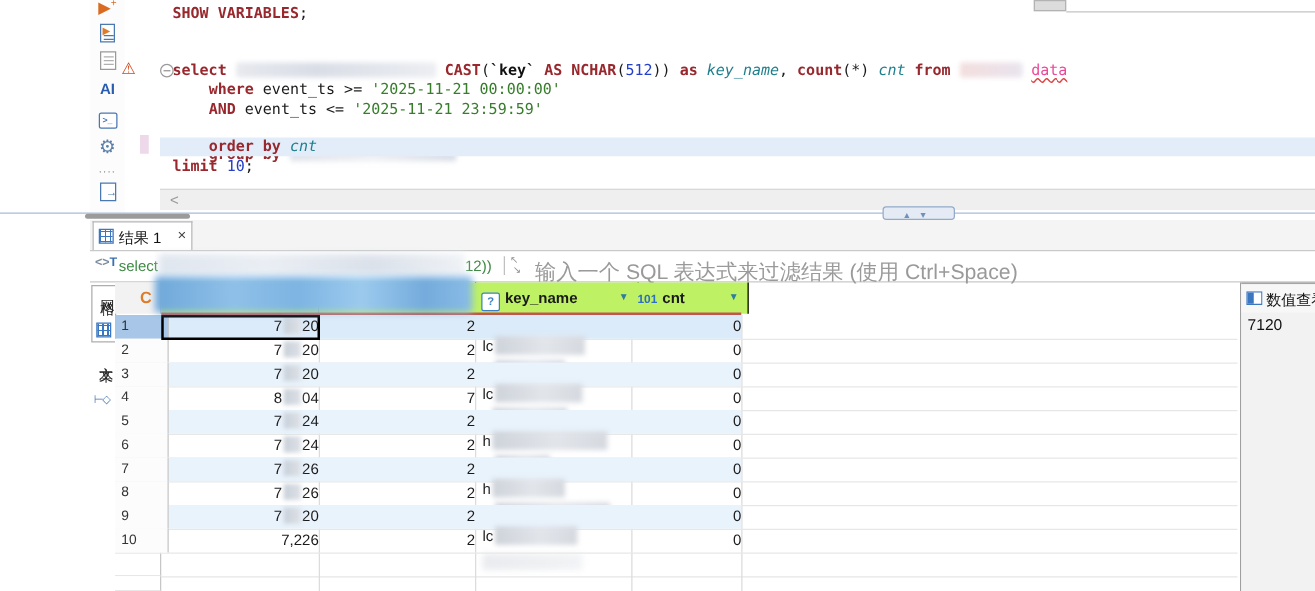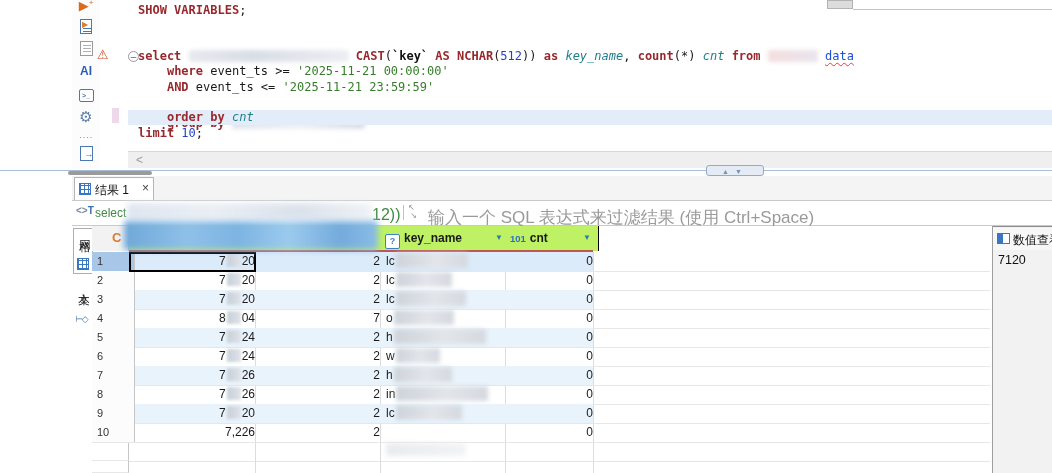--- a/index.html
+++ b/index.html
@@ -16,21 +16,21 @@
   #code-area{left:0;top:0;width:1052px;height:170px;}
   .code-line{position:absolute;left:138px;right:0;height:15px;line-height:15px;white-space:pre;
              font-family:"DejaVu Sans Mono","Liberation Mono",monospace;font-size:12px;}
   .code-line.current{background:#e2edf9;left:128px;padding-left:10px;}
   .kw{color:#98282d;font-weight:bold;}
   .pl{color:#1a1a1a;}
   .id{color:#111;font-weight:bold;}
   .num{color:#2540c8;}
   .str{color:#377d2c;}
   .alias{color:#1f7f8c;font-style:italic;}
-  .wavy{color:#1d4ed8;text-decoration:underline wavy #e04040 1px;text-underline-offset:2px;}
+  .wavy{color:#ec4899;text-decoration:underline wavy #e04040 1px;text-underline-offset:2px;}
   .blur{display:inline-block;height:12px;vertical-align:-2px;border-radius:2px;filter:blur(2px);}
   .sel-blur{width:160px;background:linear-gradient(90deg,#e7e9ee,#d9dde6 40%,#eceef2);}
   .from-blur{width:50px;background:linear-gradient(90deg,#f3dede,#e9e4ee);}
   .grp-blur{width:133px;background:linear-gradient(90deg,#dfe3ea,#eef0f3 50%,#d8dde6);}
   #fold-marker{left:128px;top:51px;width:11px;height:11px;border:1px solid #9a9a9a;border-radius:50%;
                background:#fff;color:#666;font-size:10px;line-height:9px;text-align:center;cursor:pointer;}
   #warning-icon{left:97px;top:47px;color:#cf4a1f;font-size:13px;}
   #ruler-marker{left:112px;top:108px;width:7px;height:15px;background:#eed9ea;}
   #ed-hscroll{left:128px;top:151px;right:0;height:17px;background:#efefef;border-top:1px solid #d8d8d8;}
   #ed-hscroll .chev{position:absolute;left:8px;top:1px;color:#9a9a9a;font-size:12px;}
@@ -53,21 +53,21 @@
   .grid-glyph{width:12px;height:12px;border:1px solid #3b76c0;background-color:#fff;
     background-image:repeating-linear-gradient(0deg,#3b76c0 0 1px,transparent 1px 4px),
                      repeating-linear-gradient(90deg,#3b76c0 0 1px,transparent 1px 4px);}
 
   
   #filterbar{left:72px;top:200px;width:980px;height:26px;background:#fff;border-top:1px solid #c9c9c9;
              border-bottom:1px solid #c9c9c9;}
   #filter-icon{left:76px;top:205px;width:18px;height:15px;font-size:10px;color:#7a8aa0;font-weight:bold;}
   #filter-icon b{color:#3a6fb0;}
   #filter-query{left:95px;top:206px;color:#3f8a44;font-size:12px;}
-  #filter-query-suffix{left:372px;top:206px;color:#3f8a44;font-size:16px;}
+  #filter-query-suffix{left:372px;top:206px;color:#3f8a44;font-size:12px;}
   #filter-blur{left:127px;top:203px;width:245px;height:17px;filter:blur(3px);opacity:.92;
                background:linear-gradient(90deg,#dde4ee,#e9edf3 35%,#d8dfe9 70%,#eef1f5);}
   #filter-sep{left:403px;top:205px;width:1px;height:15px;background:#c0c0c0;}
   #filter-expand{left:408px;top:204px;width:14px;height:16px;color:#909090;font-size:8px;line-height:8px;}
   #filter-placeholder{left:428px;top:206px;color:#9a9a9a;font-size:17px;}
 
   
   .vtab{writing-mode:vertical-rl;text-orientation:upright;letter-spacing:1px;font-size:11.5px;color:#222;}
   #side-tab-grid{left:73px;top:228px;width:20px;height:46px;border:1px solid #adadad;background:#fff;
                  text-align:center;cursor:pointer;}
@@ -89,21 +89,21 @@
   .grow{position:absolute;left:92px;width:898px;height:19px;border-bottom:1px solid #e7e7e7;z-index:2;cursor:default;}
   .gcell{position:absolute;top:0;height:19px;line-height:18px;font-size:12px;}
   .gut{left:0;width:37px;background:#fcfcfc;border-right:1px solid #c6c6c6;padding-left:5px;
        font-size:11px;color:#333;cursor:pointer;}
   .stripe{left:37px;width:464px;height:19px;}
   .odd .stripe{background:#e9f3fc;}
   .selrow .stripe{background:#dcebf9;}
   .selrow .gut{background:#a8c7e8;}
   .c1{left:37px;width:126px;text-align:right;padding-right:8px;}
   .c2{left:163px;width:125px;text-align:right;padding-right:8px;}
-  .c3{left:288px;width:125px;padding-left:6px;}
+  .c3{left:288px;width:125px;padding-left:6px;margin-top:16px;}
   .c4{left:413px;width:88px;text-align:right;padding-right:6px;}
   .numblur{display:inline-block;width:14px;height:13px;vertical-align:-2px;margin:0 1px;
            background:linear-gradient(90deg,#c8cfd8,#dfe3e8);filter:blur(1.5px);}
   .keyblur{display:inline-block;height:15px;vertical-align:-3px;margin-left:1px;border-radius:1px;
            background:linear-gradient(90deg,#ced3da,#e2e5ea 55%,#d5d9df);filter:blur(2px);}
   #sel-cell{left:129px;top:252px;width:127px;height:20px;border:2px solid #000;z-index:5;}
   .gut-empty{background:#fff;border-right:1px solid #c6c6c6;border-bottom:1px solid #e7e7e7;}
   #stray-blur{left:386px;top:443px;width:80px;height:13px;opacity:.45;border-radius:1px;
               background:linear-gradient(90deg,#ced3da,#e2e5ea);filter:blur(2.5px);}
 

